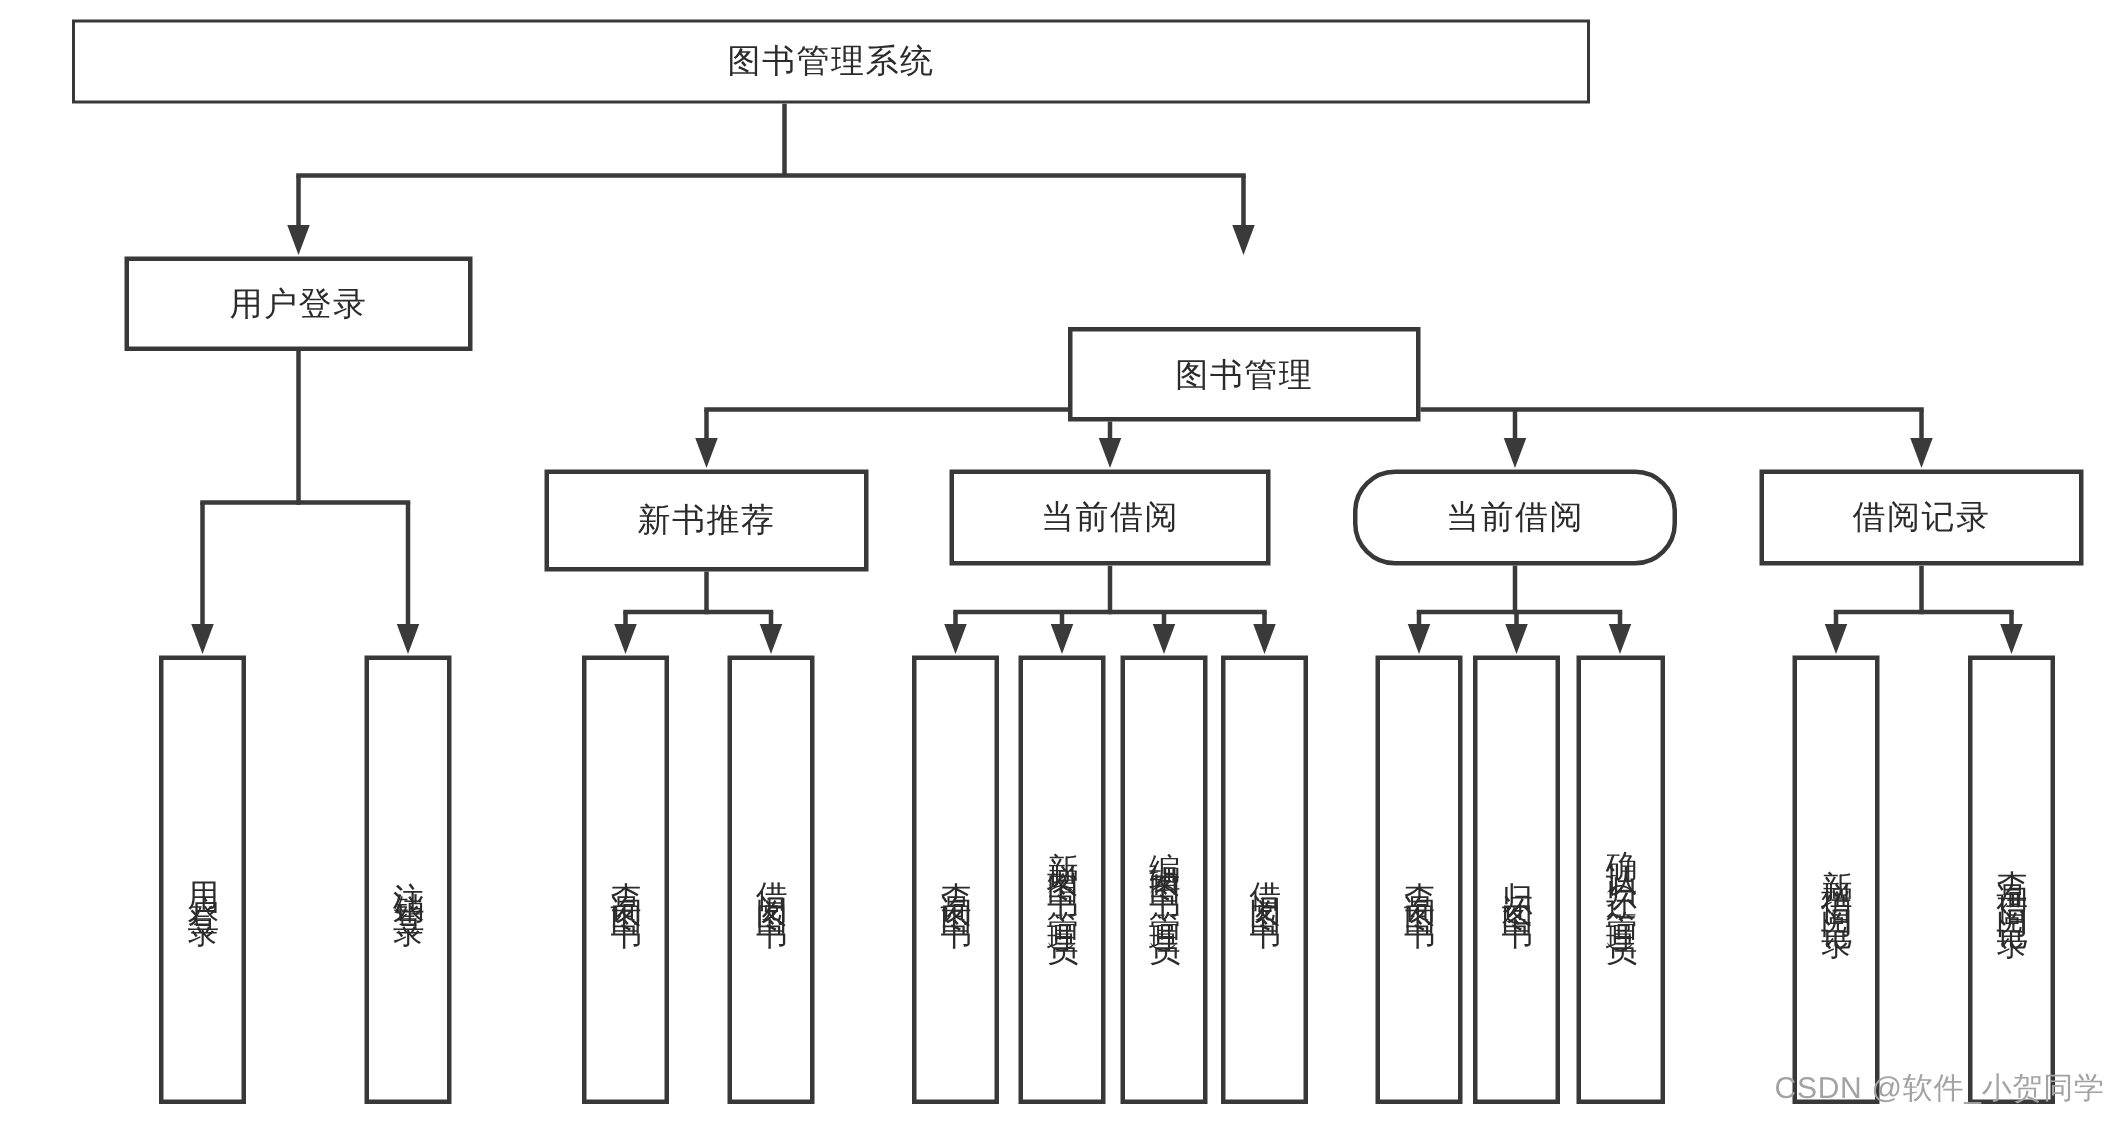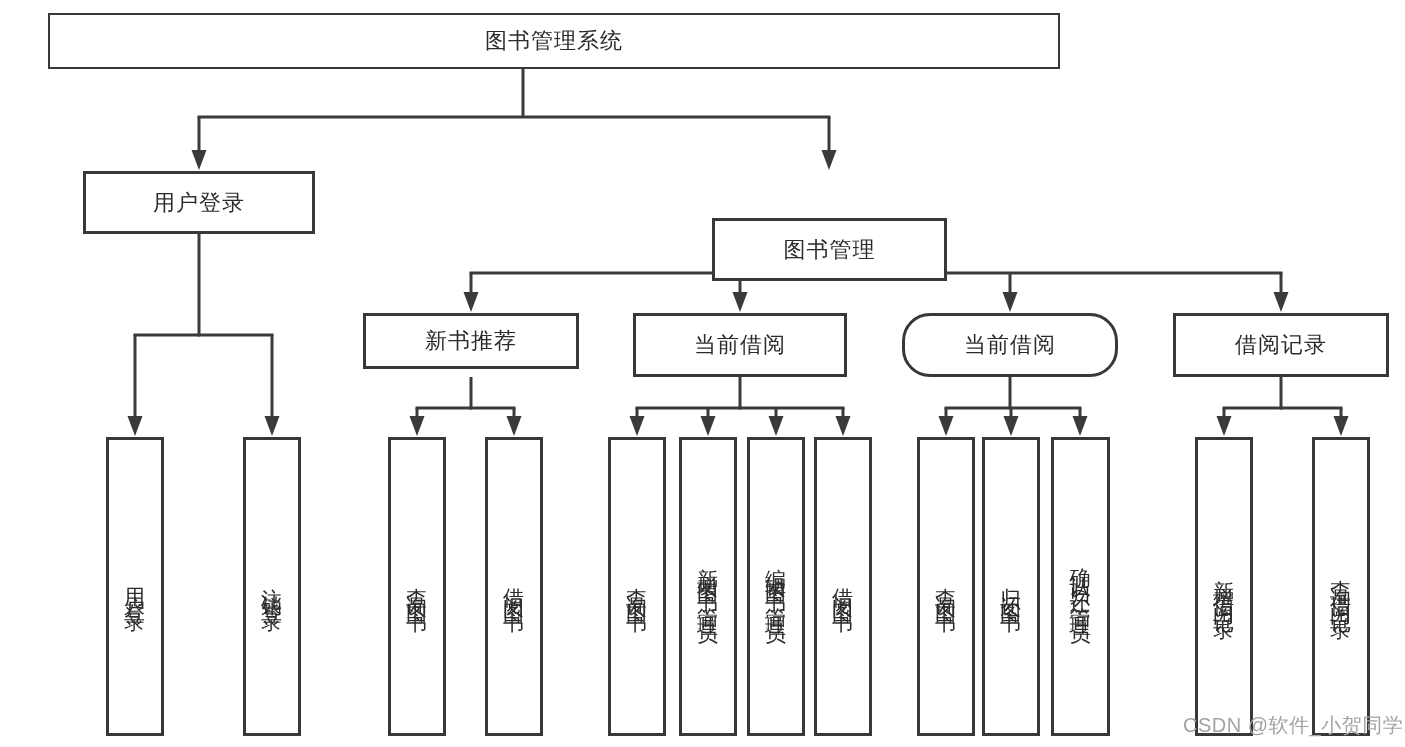--- a/index.html
+++ b/index.html
@@ -119,21 +119,21 @@
       <polygon points="1216.5,416 1231.5,416 1224,436"></polygon>
       <polygon points="1333.5,416 1348.5,416 1341,436"></polygon>
     </g>
   </svg>
 
   <div class="box root" style="left:12px; top:13px; width:1012px; height:56px;">图书管理系统</div>
 
   <div class="box" style="left:83px; top:171px; width:232px; height:63px;">用户登录</div>
   <div class="box" style="left:712px; top:171px; width:235px; height:63px;margin-top:47px;">图书管理</div>
 
-  <div class="box" style="left:363px; top:313px; width:216px; height:56px;">新书推荐</div>
+  <div class="box" style="left:363px; top:313px; width:216px; height:68px;">新书推荐</div>
   <div class="box" style="left:633px; top:313px; width:214px; height:64px;">当前借阅</div>
   <div class="box" style="left:902px; top:313px; width:216px; height:64px;border-radius:28px;">当前借阅</div>
   <div class="box" style="left:1173px; top:313px; width:216px; height:64px;">借阅记录</div>
 
   <div class="box" style="left:106px; top:437px; width:58px; height:299px;">
     <span class="vtext">用户登录</span>
   </div>
   <div class="box" style="left:243px; top:437px; width:58px; height:299px;">
     <span class="vtext">注销登录</span>
   </div>

